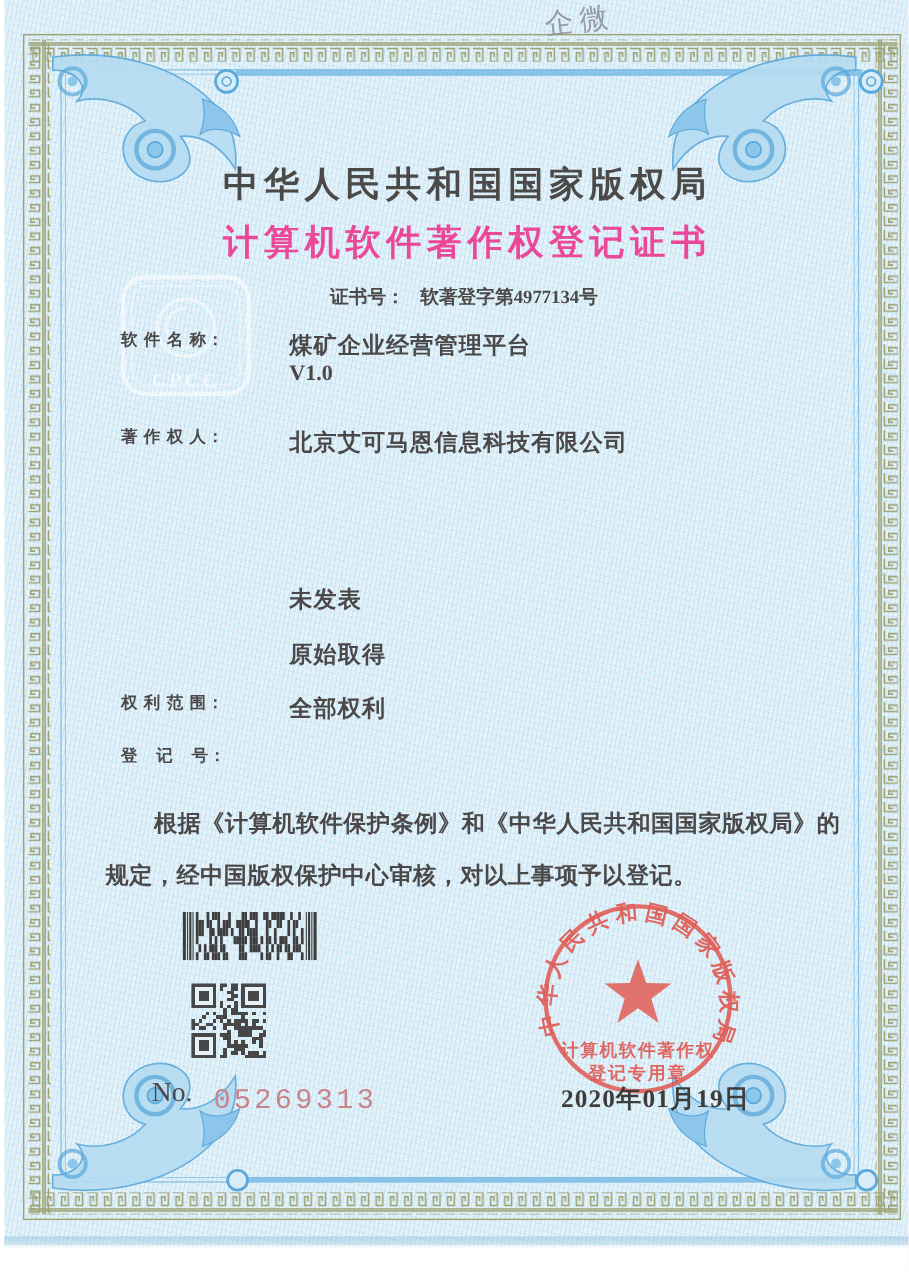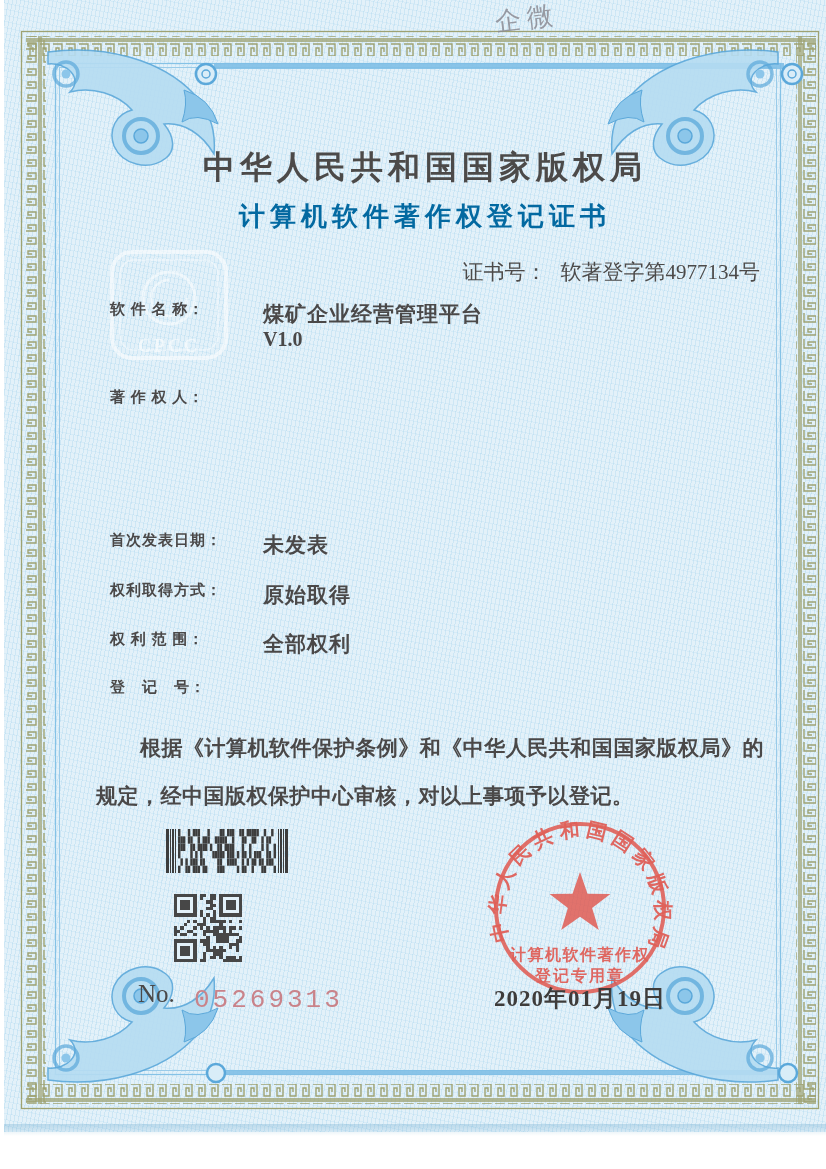--- a/index.html
+++ b/index.html
@@ -8,33 +8,33 @@
   .paper{position:absolute;left:4px;top:0;width:822px;height:1132px;
     background-color:#e3f1f9;
     background-image:
       repeating-linear-gradient(100deg, rgba(126,193,230,0.22) 0 1px, rgba(255,255,255,0) 1px 4px),
       repeating-linear-gradient(12deg, rgba(126,193,230,0.13) 0 1px, rgba(255,255,255,0) 1px 6px);}
   .page-edge{position:absolute;left:4px;top:1124px;width:822px;height:12px;
     background:linear-gradient(180deg, rgba(110,170,205,0.35), rgba(255,255,255,0));}
   .abs{position:absolute;}
   .authority{left:25px;top:146px;width:800px;text-align:center;font-size:32px;font-weight:bold;
     letter-spacing:5px;color:#4c4a49;}
-  .cert-title{left:25px;top:199px;width:800px;text-align:center;font-size:26px;font-weight:bold;
-    letter-spacing:5px;color:#0369a1;}
-  .certno{left:300px;top:258px;width:460px;text-align:right;font-size:21px;font-weight:normal;color:#4c4a49;}
+  .cert-title{left:25px;top:199px;width:800px;text-align:center;font-size:32px;font-weight:bold;
+    letter-spacing:5px;color:#ec4899;}
+  .certno{left:300px;top:258px;width:460px;font-size:17px;font-weight:bold;color:#4c4a49;}
   .certno .gap{display:inline-block;width:14px;}
   .row-label{left:110px;font-size:15px;font-weight:bold;letter-spacing:1px;white-space:pre;}
   .row-value{left:263px;font-size:21px;font-weight:bold;letter-spacing:1px;white-space:pre;text-align:right;}
   .value2{left:263px;top:328px;font-size:20px;font-weight:bold;}
   .statement{left:96px;top:724px;width:668px;font-size:21px;font-weight:bold;line-height:48px;
     text-indent:44px;text-align:justify;letter-spacing:0.5px;color:#4a4848;}
   .no-label{left:138px;top:980px;font-size:25px;color:#4a4848;}
   .serial{left:194px;top:985px;font-size:26px;letter-spacing:3px;color:#c9838a;
     font-family:"Liberation Mono","DejaVu Sans Mono",monospace;}
-  .issue-date{left:478px;top:983px;width:204px;text-align:center;font-size:23px;font-weight:bold;
+  .issue-date{left:478px;top:983px;width:204px;text-align:right;font-size:23px;font-weight:bold;
     letter-spacing:1px;color:#3e3c3b;}
   .handnote{left:495px;top:1px;font-size:26px;color:#8b8b94;opacity:0.85;
     transform:rotate(-7deg);letter-spacing:6px;font-family:"DejaVu Sans",sans-serif;}
   .barcode-box{left:166px;top:829px;width:122px;height:44px;}
   .qr-box{left:174px;top:894px;width:68px;height:68px;}
   .seal-box{left:480px;top:808px;width:200px;height:200px;opacity:0.92;}
   svg{display:block;}
 </style>
 </head>
 <body>
@@ -113,26 +113,25 @@
   <div class="abs cert-title">计算机软件著作权登记证书</div>
   <div class="abs certno">
     <span>证书号：</span><span class="gap"></span><span>软著登字第4977134号</span>
   </div>
 
   <div class="abs row-label" style="top:300px">软 件 名 称：</div>
   <div class="abs row-value" style="top:300px">煤矿企业经营管理平台</div>
   <div class="abs value2">V1.0</div>
 
   <div class="abs row-label" style="top:388px">著 作 权 人：</div>
-
-
-  <div class="abs row-label" style="top:531px">首次发表日期：</div>
+  <div class="abs row-value" style="top:388px">北京艾可马恩信息科技有限公司</div>
+
+
   <div class="abs row-value" style="top:531px">未发表</div>
 
-  <div class="abs row-label" style="top:581px">权利取得方式：</div>
   <div class="abs row-value" style="top:581px">原始取得</div>
 
   <div class="abs row-label" style="top:630px">权 利 范 围：</div>
   <div class="abs row-value" style="top:630px">全部权利</div>
 
   <div class="abs row-label" style="top:678px">登　记　号：</div>
 
   <div class="abs statement">根据《计算机软件保护条例》和《中华人民共和国国家版权局》的规定，经中国版权保护中心审核，对以上事项予以登记。</div>
 
   <div class="abs barcode-box">

